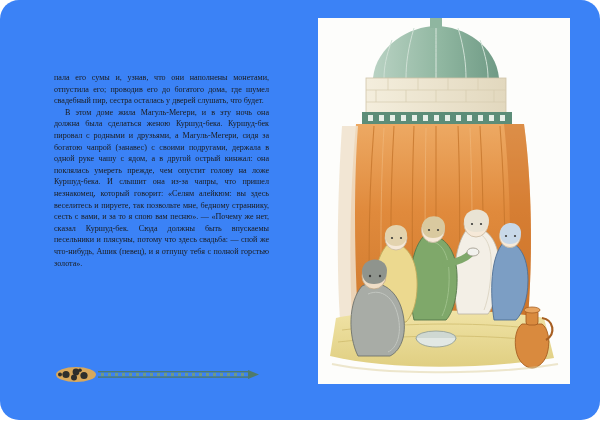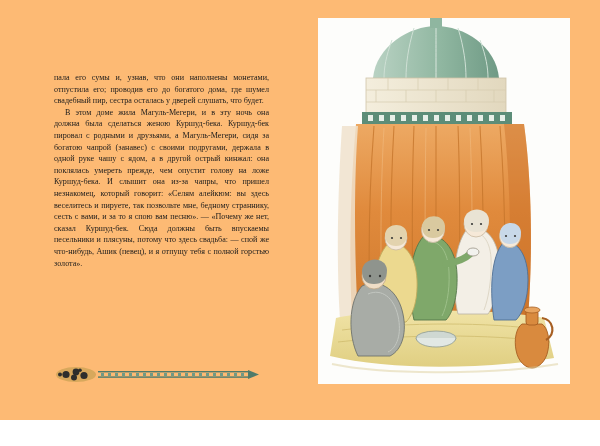--- a/index.html
+++ b/index.html
@@ -10,21 +10,22 @@
   body {
     width: 600px;
     height: 446px;
     overflow: hidden;
     font-family: "Liberation Serif", serif;
   }
   .page {
     position: relative;
     width: 600px;
     height: 420px;
-    background: #fdba74;
+    background: #3b82f6;
+    border-radius: 19px;
   }
   
   .text-column {
     position: absolute;
     left: 54px;
     top: 72px;
     width: 215px;
   }
   .body-text {
     font-family: "Liberation Serif", serif;

